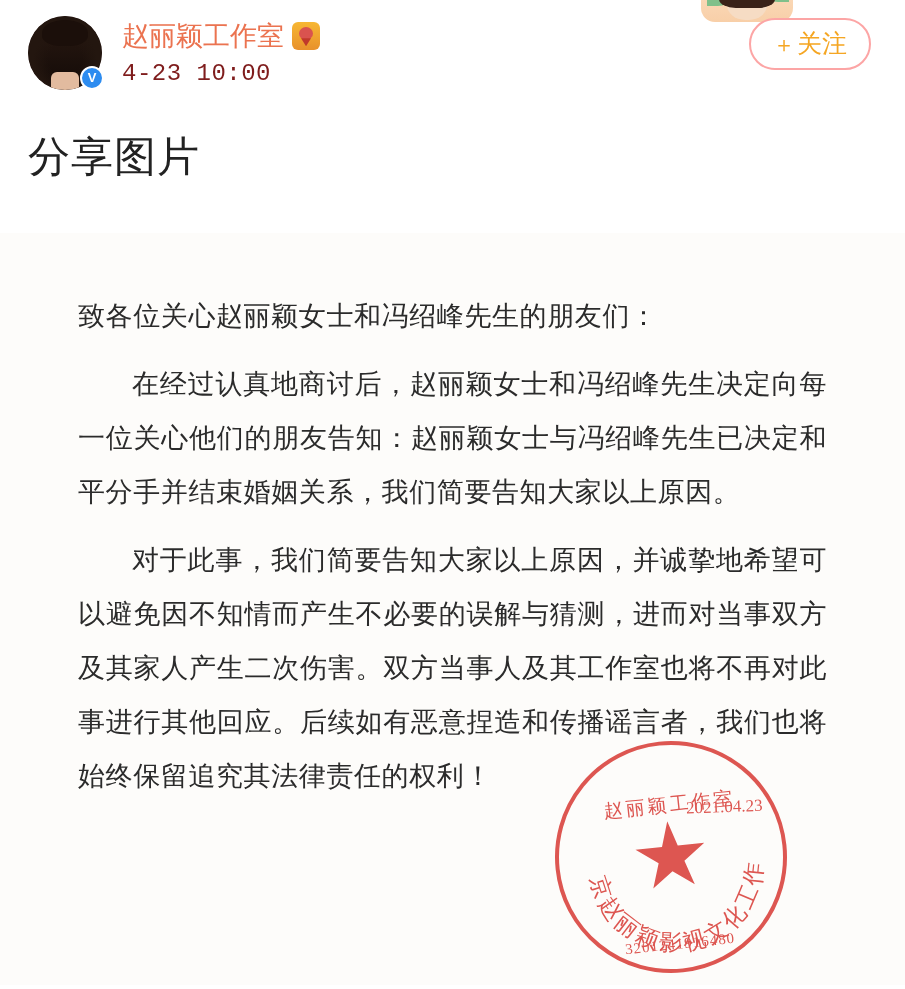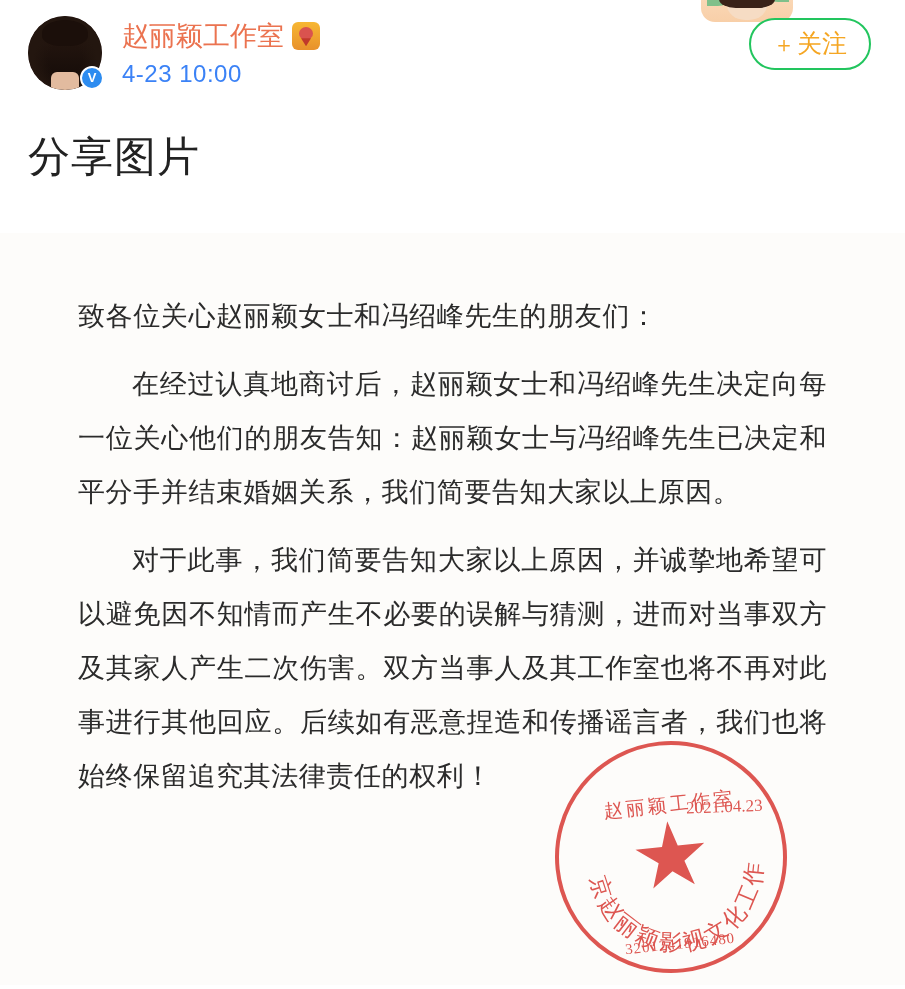--- a/index.html
+++ b/index.html
@@ -127,30 +127,31 @@
     content: "";
     position: absolute;
     left: 9px; top: 16px;
     width: 10px; height: 8px;
     background: #c0392b;
     clip-path: polygon(0 0, 100% 0, 50% 100%);
   }
   .post-time {
     margin-top: 8px;
     font-size: 24px;
-    color: #3b82f6;
+    color: #7f1d1d;
     letter-spacing: 0.5px;
+    font-family: Liberation Mono, monospace;
   }
 
   .follow-btn {
     position: absolute;
     right: 34px;
     top: 18px;
     padding: 10px 22px;
-    border: 2px solid #22c55e;
+    border: 2px solid #fca5a5;
     border-radius: 26px;
     color: #f5a623;
     font-size: 25px;
     line-height: 1.1;
     background: #fff;
     white-space: nowrap;
     cursor: pointer;
   }
   .follow-btn .plus {
     font-size: 22px;

